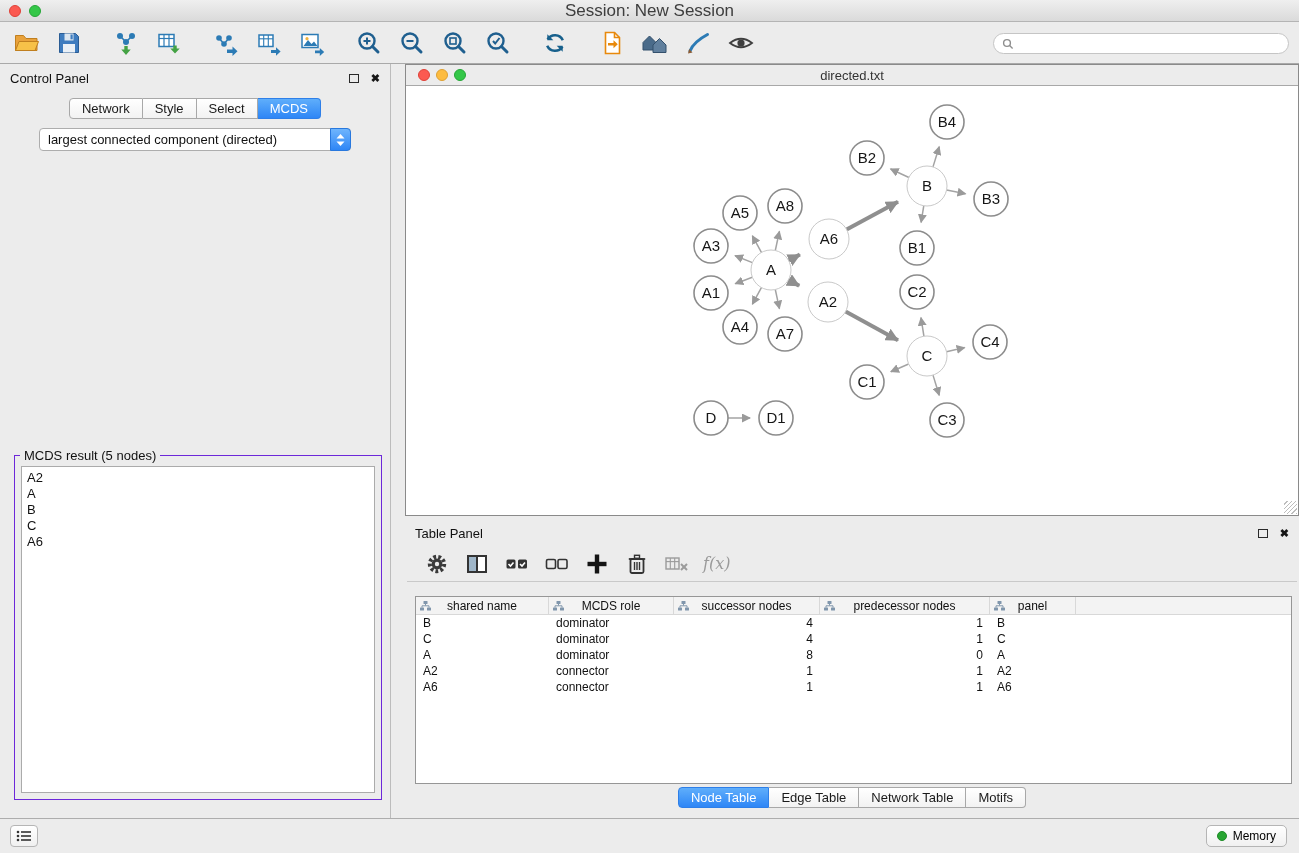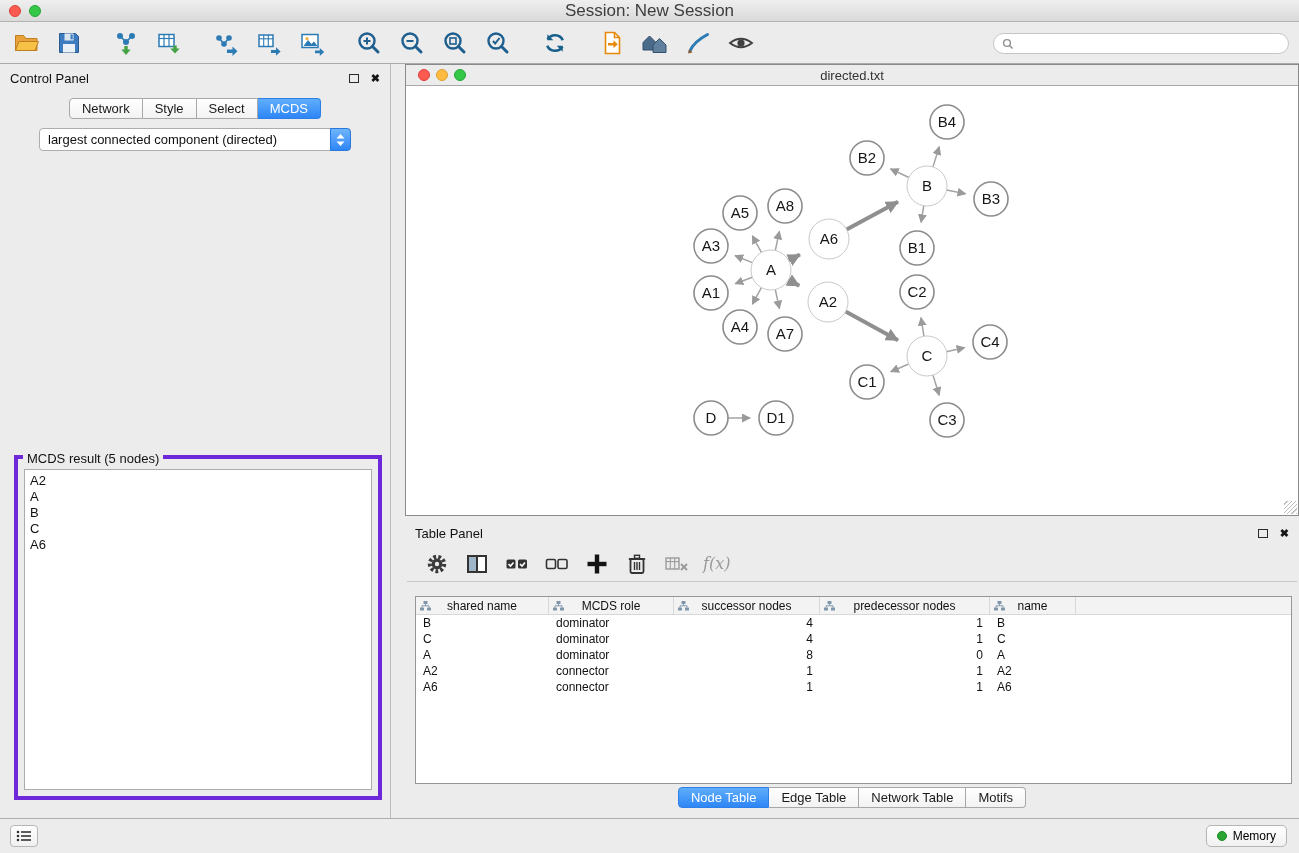--- a/index.html
+++ b/index.html
@@ -32,21 +32,21 @@
   .seg-tab{font-size:13px;background:linear-gradient(#FFF,#F2F2F2);border:1px solid #A8A8A8;border-left:none;padding:2px 12px;height:21px;line-height:16px;color:#1a1a1a}
   .seg-tab:first-child{border-left:1px solid #A8A8A8;border-radius:4px 0 0 4px}
   .seg-tab:last-child{border-radius:0 4px 4px 0}
   .seg-tab.active{background:linear-gradient(#5FAEFB,#2E86F6);border-color:#2E7FE8;color:#fff}
   .cp-tabs-row{margin-top:6px}
   .opt-label{margin-top:26px;text-align:center;font-size:13px}
   .dropdown{position:relative;width:312px;height:23px;margin:9px auto 0;background:#fff;border:1px solid #ADADAD;border-radius:4px;font-size:13px;display:flex;align-items:center;padding-left:8px}
   .dd-stepper{position:absolute;right:-1px;top:-1px;width:21px;height:23px;background:linear-gradient(#6FB5FD,#2E86F6);border:1px solid #2878DE;border-radius:0 4px 4px 0;display:flex;align-items:center;justify-content:center}
   .cp-buttons{display:flex;justify-content:center;gap:15px;margin-top:13px}
   .aqua-btn{height:21px;padding:0 15px;background:linear-gradient(#FFF,#F0F0F0);border:1px solid #AEAEAE;border-radius:4px;font-size:13px;font-family:inherit;color:#111}
-  .result-box{position:absolute;left:14px;top:391px;width:368px;height:345px;border:4px solid #6d28d9}
+  .result-box{position:absolute;left:14px;top:391px;width:368px;height:345px;border:1px solid #6d28d9}
   .box-title{position:absolute;top:-8px;left:5px;background:#ECECEC;padding:0 4px;font-size:13px}
   .result-list{position:absolute;left:6px;right:6px;top:10px;bottom:6px;background:#fff;border:1px solid #ABABAB;padding:3px 5px;font-size:13px;line-height:16px;overflow:hidden}
 
   
   .network-window{position:absolute;left:405px;top:64px;width:894px;height:452px;border:1px solid #8A8A8A;background:#fff}
   .net-head{height:21px;background:#ECECEC;border-bottom:1px solid #A8A8A8;position:relative;display:flex;align-items:center;justify-content:center}
   .net-head .lights{left:12px;top:4px;gap:6px}
   .net-title{font-size:13px;color:#333}
   .net-canvas{position:absolute;top:21px;left:0;right:0;bottom:0;background:#fff;overflow:hidden}
   .net-canvas::after{content:"";position:absolute;right:1px;bottom:1px;width:13px;height:13px;background:repeating-linear-gradient(135deg,transparent 0 2px,#BDBDBD 2px 3px)}
@@ -501,21 +501,21 @@
             </svg></span>
           <span>predecessor nodes</span>
         </div>
         <div class="th c4">
           <span class="sort-ic"><svg width="11" height="10" viewBox="0 0 11 10">
               <rect x="3.5" y="0" width="4" height="3" rx="0.5" fill="#8096AC"></rect>
               <rect x="0" y="6.5" width="4" height="3" rx="0.5" fill="#8096AC"></rect>
               <rect x="7" y="6.5" width="4" height="3" rx="0.5" fill="#8096AC"></rect>
               <path d="M5.5 3v1.5M2 6.5V4.8h7v1.7" stroke="#8096AC" fill="none"></path>
             </svg></span>
-          <span>name</span>
+          <span>panel</span>
         </div>
         <div class="th fillc"></div>
       </div>
     <div id="tbody">
         <div class="tr">
           <div class="td c0">B</div>
           <div class="td c1">dominator</div>
           <div class="td c2 num">4</div>
           <div class="td c3 num">1</div>
           <div class="td c4">B</div>

